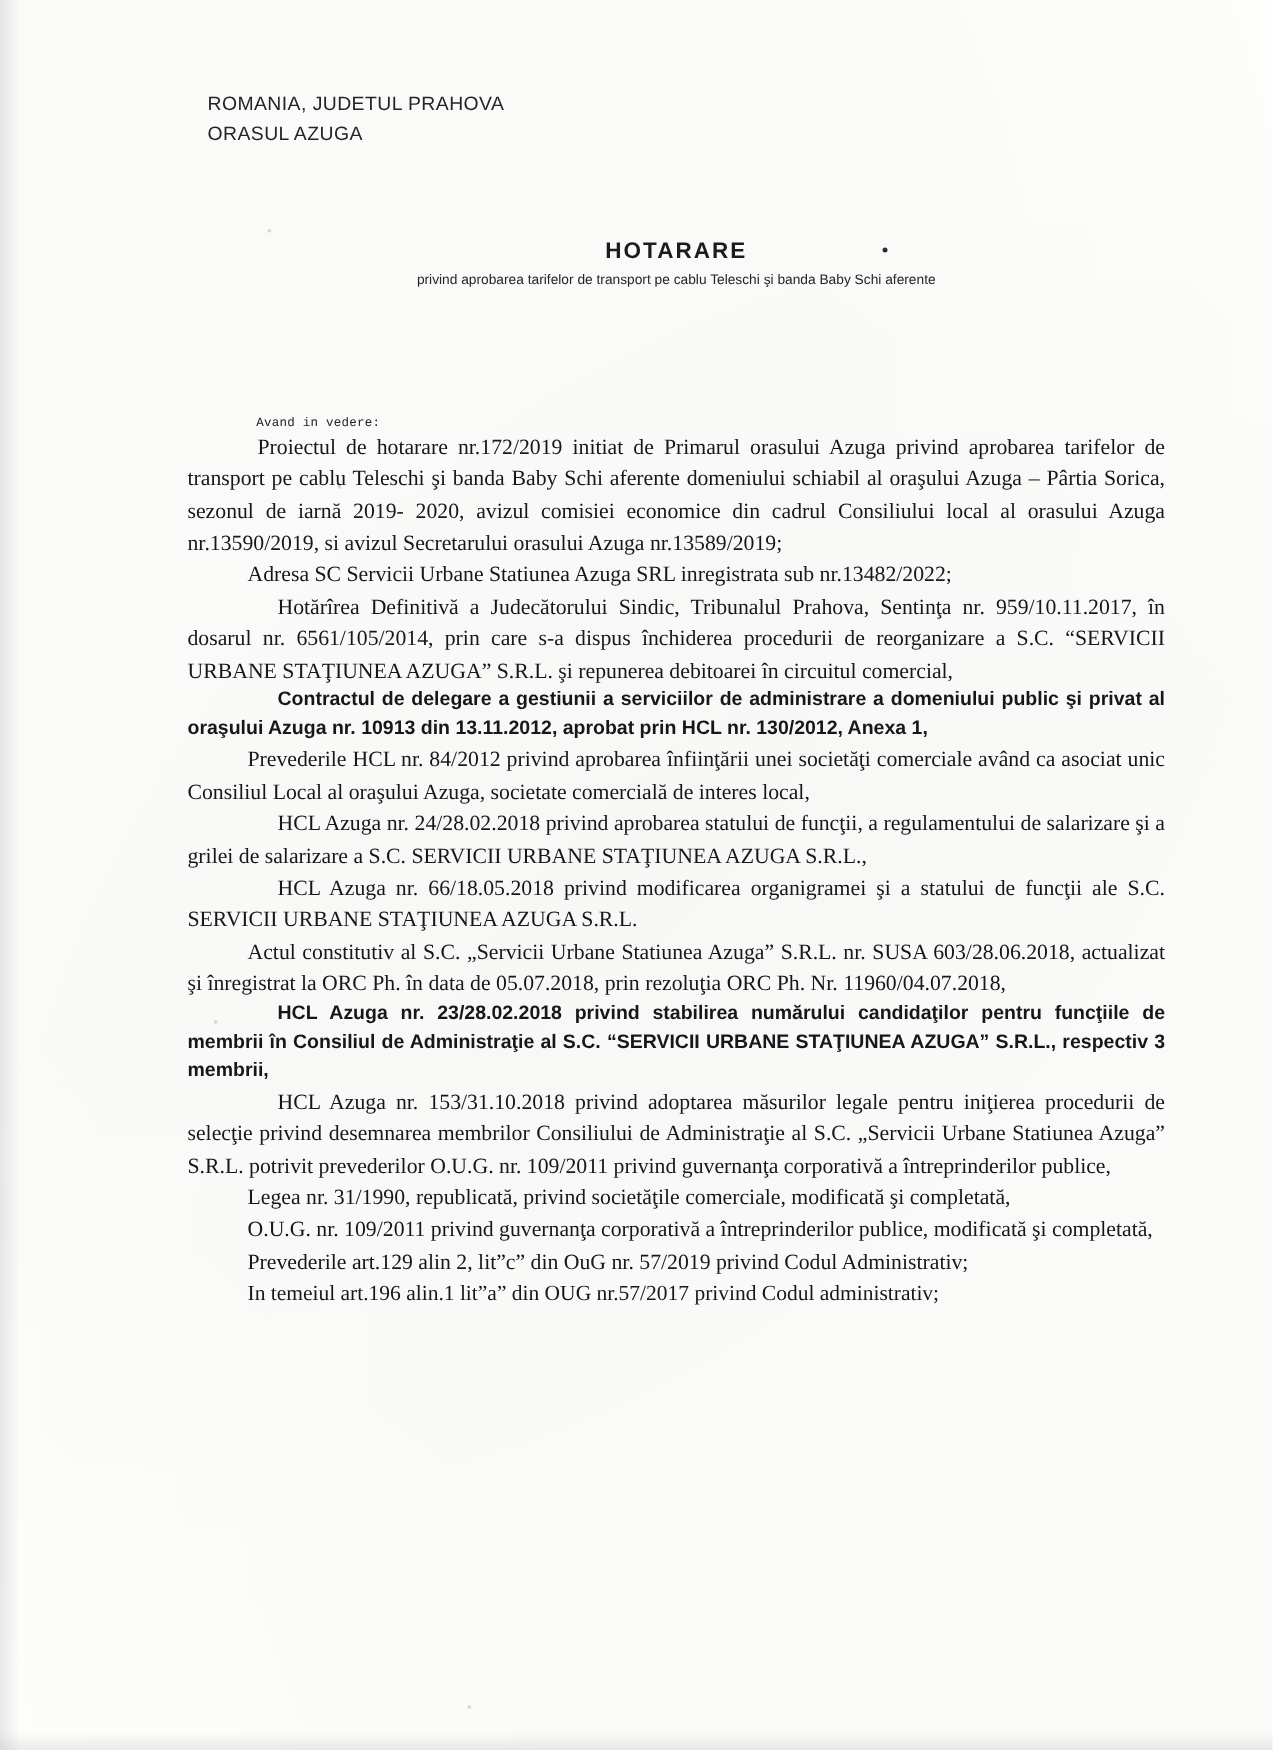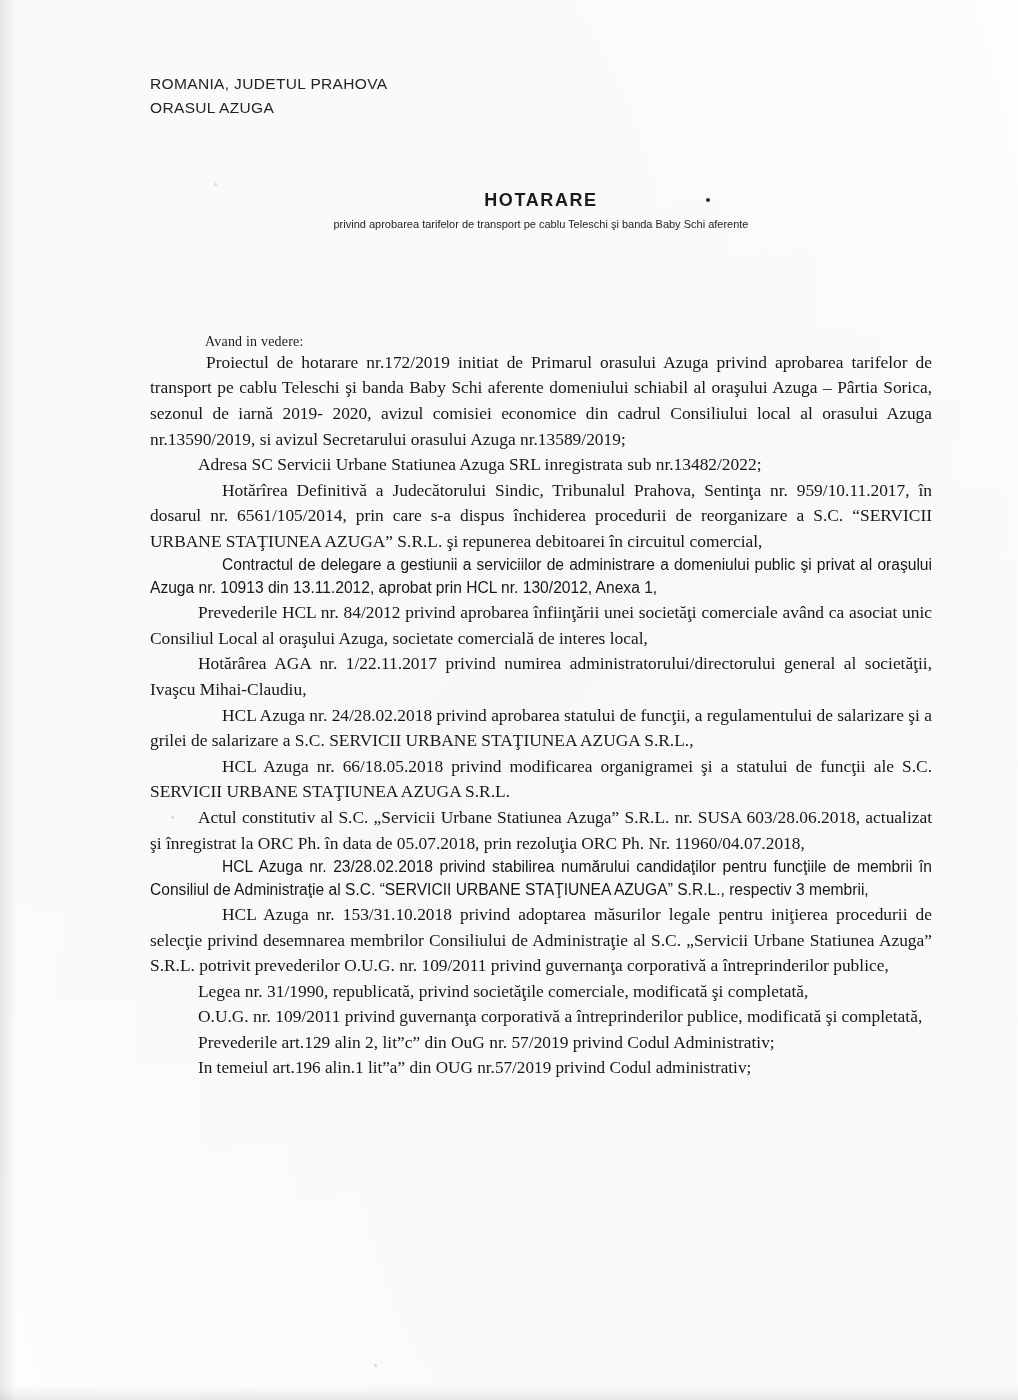--- a/index.html
+++ b/index.html
@@ -28,20 +28,21 @@
     left: 150px;
     top: 72px;
     width: 782px;
   }
   .hdr {
     font-family: "Liberation Sans", sans-serif;
     font-size: 15.5px;
     letter-spacing: 0.35px;
     line-height: 1.55;
     color: #23232b;
+    margin-left: 16px;
   }
   .hdr .bold {
     font-weight: bold;
     letter-spacing: 0.2px;
   }
   .title-block {
     margin-top: 70px;
     text-align: center;
   }
   .doc-title {
@@ -62,22 +63,22 @@
     border-radius: 50%;
   }
   .subtitle {
     font-family: "Liberation Sans", sans-serif;
     font-size: 11px;
     line-height: 1.62;
     margin-top: 5px;
     color: #23232b;
   }
   .avand {
-    font-family: Liberation Serif, serif;
-    font-size: 14px;
+    font-family: Liberation Mono, monospace;
+    font-size: 10px;
     margin-top: 100px;
     margin-left: 55px;
     letter-spacing: 0.2px;
   }
   .body-text {
     font-size: 17.4px;
     line-height: 1.47;
     text-align: justify;
     color: #16161c;
   }
@@ -89,20 +90,21 @@
   }
   .p-ind-sm {
     text-indent: 48px;
   }
   .p-ind-lg {
     text-indent: 72px;
   }
   .sans {
     font-family: "Liberation Sans", sans-serif;
     font-size: 15.6px;
+    font-weight: bold;
   }
   .closing {
     margin-top: 30px;
     text-indent: 48px;
     font-size: 17.2px;
   }
   .edge-shadow-l {
     position: absolute;
     left: 0; top: 0; bottom: 0;
     width: 16px;
@@ -150,29 +152,28 @@
     </div>
 
     <div class="avand">Avand in vedere:</div>
 
     <div class="body-text">
       <p class="p-ind">Proiectul de hotarare nr.172/2019 initiat de Primarul orasului Azuga privind aprobarea tarifelor de transport pe cablu Teleschi şi banda Baby Schi aferente domeniului schiabil al oraşului Azuga – Pârtia Sorica, sezonul de iarnă 2019- 2020, avizul comisiei economice din cadrul Consiliului local al orasului Azuga nr.13590/2019, si avizul Secretarului orasului Azuga nr.13589/2019;</p>
       <p class="p-ind-sm">Adresa SC Servicii Urbane Statiunea Azuga SRL inregistrata sub nr.13482/2022;</p>
       <p class="p-ind-lg">Hotărîrea Definitivă a Judecătorului Sindic, Tribunalul Prahova, Sentinţa nr. 959/10.11.2017, în dosarul nr. 6561/105/2014, prin care s-a dispus închiderea procedurii de reorganizare a S.C. “SERVICII URBANE STAŢIUNEA AZUGA” S.R.L. şi repunerea debitoarei în circuitul comercial,</p>
       <p class="p-ind-lg sans">Contractul de delegare a gestiunii a serviciilor de administrare a domeniului public şi privat al oraşului Azuga nr. 10913 din 13.11.2012, aprobat prin HCL nr. 130/2012, Anexa 1,</p>
       <p class="p-ind-sm">Prevederile HCL nr. 84/2012 privind aprobarea înfiinţării unei societăţi comerciale având ca asociat unic Consiliul Local al oraşului Azuga, societate comercială de interes local,</p>
-      <p class="p-ind-sm">Hotărârea AGA nr. 1/22.11.2017 privind numirea administratorului/directorului general al societăţii, Ivaşcu Mihai-Claudiu,</p>
       <p class="p-ind-lg">HCL Azuga nr. 24/28.02.2018 privind aprobarea statului de funcţii, a regulamentului de salarizare şi a grilei de salarizare a S.C. SERVICII URBANE STAŢIUNEA AZUGA S.R.L.,</p>
       <p class="p-ind-lg">HCL Azuga nr. 66/18.05.2018 privind modificarea organigramei şi a statului de funcţii ale S.C. SERVICII URBANE STAŢIUNEA AZUGA S.R.L.</p>
       <p class="p-ind-sm">Actul constitutiv al S.C. „Servicii Urbane Statiunea Azuga” S.R.L. nr. SUSA 603/28.06.2018, actualizat şi înregistrat la ORC Ph. în data de 05.07.2018, prin rezoluţia ORC Ph. Nr. 11960/04.07.2018,</p>
       <p class="p-ind-lg sans">HCL Azuga nr. 23/28.02.2018 privind stabilirea numărului candidaţilor pentru funcţiile de membrii în Consiliul de Administraţie al S.C. “SERVICII URBANE STAŢIUNEA AZUGA” S.R.L., respectiv 3 membrii,</p>
       <p class="p-ind-lg">HCL Azuga nr. 153/31.10.2018 privind adoptarea măsurilor legale pentru iniţierea procedurii de selecţie privind desemnarea membrilor Consiliului de Administraţie al S.C. „Servicii Urbane Statiunea Azuga” S.R.L. potrivit prevederilor O.U.G. nr. 109/2011 privind guvernanţa corporativă a întreprinderilor publice,</p>
       <p class="p-ind-sm">Legea nr. 31/1990, republicată, privind societăţile comerciale, modificată şi completată,</p>
       <p class="p-ind-sm">O.U.G. nr. 109/2011 privind guvernanţa corporativă a întreprinderilor publice, modificată şi completată,</p>
       <p class="p-ind-sm">Prevederile art.129 alin 2, lit”c” din OuG nr. 57/2019 privind Codul Administrativ;</p>
-      <p class="closing">In temeiul art.196 alin.1 lit”a” din OUG nr.57/2019 privind Codul administrativ;</p>
+      <p class="closing">In temeiul art.196 alin.1 lit”a” din OUG nr.57/2017 privind Codul administrativ;</p>
     </div>
 
   </div>
 
   <div class="edge-shadow-l"></div>
   <div class="edge-shadow-b"></div>
 </div>
 
 </body></html>

